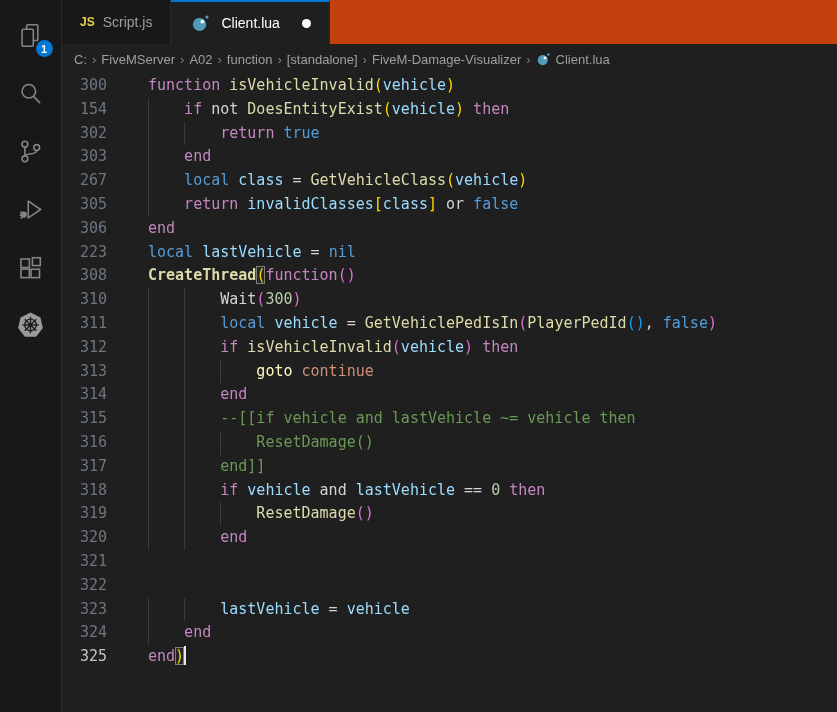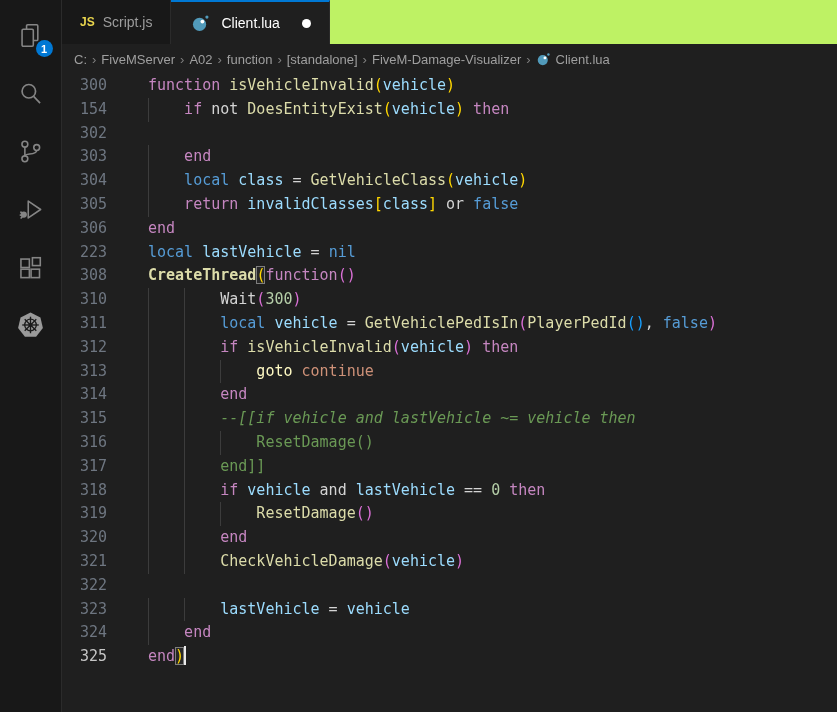--- a/index.html
+++ b/index.html
@@ -24,21 +24,21 @@
   .badge{
     position:absolute;right:9px;bottom:7px;min-width:17px;height:17px;border-radius:9px;
     background:#0078d4;color:#fff;font-size:11px;font-weight:bold;
     display:flex;align-items:center;justify-content:center;
   }
 
   
   .main{flex:1;display:flex;flex-direction:column;min-width:0;}
 
   
-  .tabbar{height:44px;flex:none;background:#bef264;display:flex;align-items:stretch;}
+  .tabbar{height:44px;flex:none;background:#c2410c;display:flex;align-items:stretch;}
   .tab{
     display:flex;align-items:center;gap:8px;padding:0 18px;font-size:14px;
     color:#9d9d9d;background:#181818;border-right:1px solid #2b2b2b;box-sizing:border-box;cursor:pointer;
   }
   .tab.active{
     background:#1f1f1f;color:#ffffff;border-top:2px solid #0078d4;
   }
   .js-icon{font-weight:bold;font-size:12px;color:#e8d44d;letter-spacing:0;}
   .mod-dot{width:9px;height:9px;border-radius:50%;background:#ffffff;margin-left:14px;flex:none;}
 
@@ -191,27 +191,28 @@
           <div class="code-line">
             <span class="line-num">300</span>
             <span class="line-code"><span style="color: rgb(197, 134, 192);">function</span><span style="color: rgb(212, 212, 212);"> </span><span style="color: rgb(220, 220, 170);">isVehicleInvalid</span><span style="color: rgb(255, 215, 0);">(</span><span style="color: rgb(156, 220, 254);">vehicle</span><span style="color: rgb(255, 215, 0);">)</span></span>
           </div>
           <div class="code-line">
             <span class="line-num">154</span>
             <span class="line-code"><span class="indent" style="width: 4ch;"></span><span style="color: rgb(197, 134, 192);">if</span><span style="color: rgb(212, 212, 212);"> not </span><span style="color: rgb(220, 220, 170);">DoesEntityExist</span><span style="color: rgb(255, 215, 0);">(</span><span style="color: rgb(156, 220, 254);">vehicle</span><span style="color: rgb(255, 215, 0);">)</span><span style="color: rgb(212, 212, 212);"> </span><span style="color: rgb(197, 134, 192);">then</span></span>
           </div>
           <div class="code-line">
             <span class="line-num">302</span>
+            <span class="line-code"><span class="indent" style="width: 8ch;"></span><span style="color: rgb(197, 134, 192);">return</span><span style="color: rgb(212, 212, 212);"> </span><span style="color: rgb(86, 156, 214);">true</span></span>
           </div>
           <div class="code-line">
             <span class="line-num">303</span>
             <span class="line-code"><span class="indent" style="width: 4ch;"></span><span style="color: rgb(197, 134, 192);">end</span></span>
           </div>
           <div class="code-line">
-            <span class="line-num">304</span>
+            <span class="line-num">267</span>
             <span class="line-code"><span class="indent" style="width: 4ch;"></span><span style="color: rgb(86, 156, 214);">local</span><span style="color: rgb(212, 212, 212);"> </span><span style="color: rgb(156, 220, 254);">class</span><span style="color: rgb(212, 212, 212);"> = </span><span style="color: rgb(220, 220, 170);">GetVehicleClass</span><span style="color: rgb(255, 215, 0);">(</span><span style="color: rgb(156, 220, 254);">vehicle</span><span style="color: rgb(255, 215, 0);">)</span></span>
           </div>
           <div class="code-line">
             <span class="line-num">305</span>
             <span class="line-code"><span class="indent" style="width: 4ch;"></span><span style="color: rgb(197, 134, 192);">return</span><span style="color: rgb(212, 212, 212);"> </span><span style="color: rgb(156, 220, 254);">invalidClasses</span><span style="color: rgb(255, 215, 0);">[</span><span style="color: rgb(156, 220, 254);">class</span><span style="color: rgb(255, 215, 0);">]</span><span style="color: rgb(212, 212, 212);"> or </span><span style="color: rgb(86, 156, 214);">false</span></span>
           </div>
           <div class="code-line">
             <span class="line-num">306</span>
             <span class="line-code"><span style="color: rgb(197, 134, 192);">end</span></span>
           </div>
@@ -238,21 +239,21 @@
           <div class="code-line">
             <span class="line-num">313</span>
             <span class="line-code"><span class="indent" style="width: 12ch;"></span><span style="color: #fef9c3;">goto</span><span style="color: rgb(212, 212, 212);"> </span><span style="color: rgb(206, 145, 120);">continue</span></span>
           </div>
           <div class="code-line">
             <span class="line-num">314</span>
             <span class="line-code"><span class="indent" style="width: 8ch;"></span><span style="color: rgb(197, 134, 192);">end</span></span>
           </div>
           <div class="code-line">
             <span class="line-num">315</span>
-            <span class="line-code"><span class="indent" style="width: 8ch;"></span><span style="color: rgb(106, 153, 85); font-style: italic;">--[[if vehicle and lastVehicle ~= vehicle then</span></span>
+            <span class="line-code"><span class="indent" style="width: 8ch;"></span><span style="color: rgb(106, 153, 85);">--[[if vehicle and lastVehicle ~= vehicle then</span></span>
           </div>
           <div class="code-line">
             <span class="line-num">316</span>
             <span class="line-code"><span class="indent" style="width: 12ch;"></span><span style="color: rgb(106, 153, 85);">ResetDamage()</span></span>
           </div>
           <div class="code-line">
             <span class="line-num">317</span>
             <span class="line-code"><span class="indent" style="width: 8ch;"></span><span style="color: rgb(106, 153, 85);">end]]</span></span>
           </div>
           <div class="code-line">
@@ -262,21 +263,20 @@
           <div class="code-line">
             <span class="line-num">319</span>
             <span class="line-code"><span class="indent" style="width: 12ch;"></span><span style="color: rgb(220, 220, 170);">ResetDamage</span><span style="color: rgb(218, 112, 214);">()</span></span>
           </div>
           <div class="code-line">
             <span class="line-num">320</span>
             <span class="line-code"><span class="indent" style="width: 8ch;"></span><span style="color: rgb(197, 134, 192);">end</span></span>
           </div>
           <div class="code-line">
             <span class="line-num">321</span>
-            <span class="line-code"><span class="indent" style="width: 8ch;"></span><span style="color: rgb(220, 220, 170);">CheckVehicleDamage</span><span style="color: rgb(218, 112, 214);">(</span><span style="color: rgb(156, 220, 254);">vehicle</span><span style="color: rgb(218, 112, 214);">)</span></span>
           </div>
           <div class="code-line">
             <span class="line-num">322</span>
           </div>
           <div class="code-line">
             <span class="line-num">323</span>
             <span class="line-code"><span class="indent" style="width: 8ch;"></span><span style="color: rgb(156, 220, 254);">lastVehicle</span><span style="color: rgb(212, 212, 212);"> = </span><span style="color: rgb(156, 220, 254);">vehicle</span></span>
           </div>
           <div class="code-line">
             <span class="line-num">324</span>

